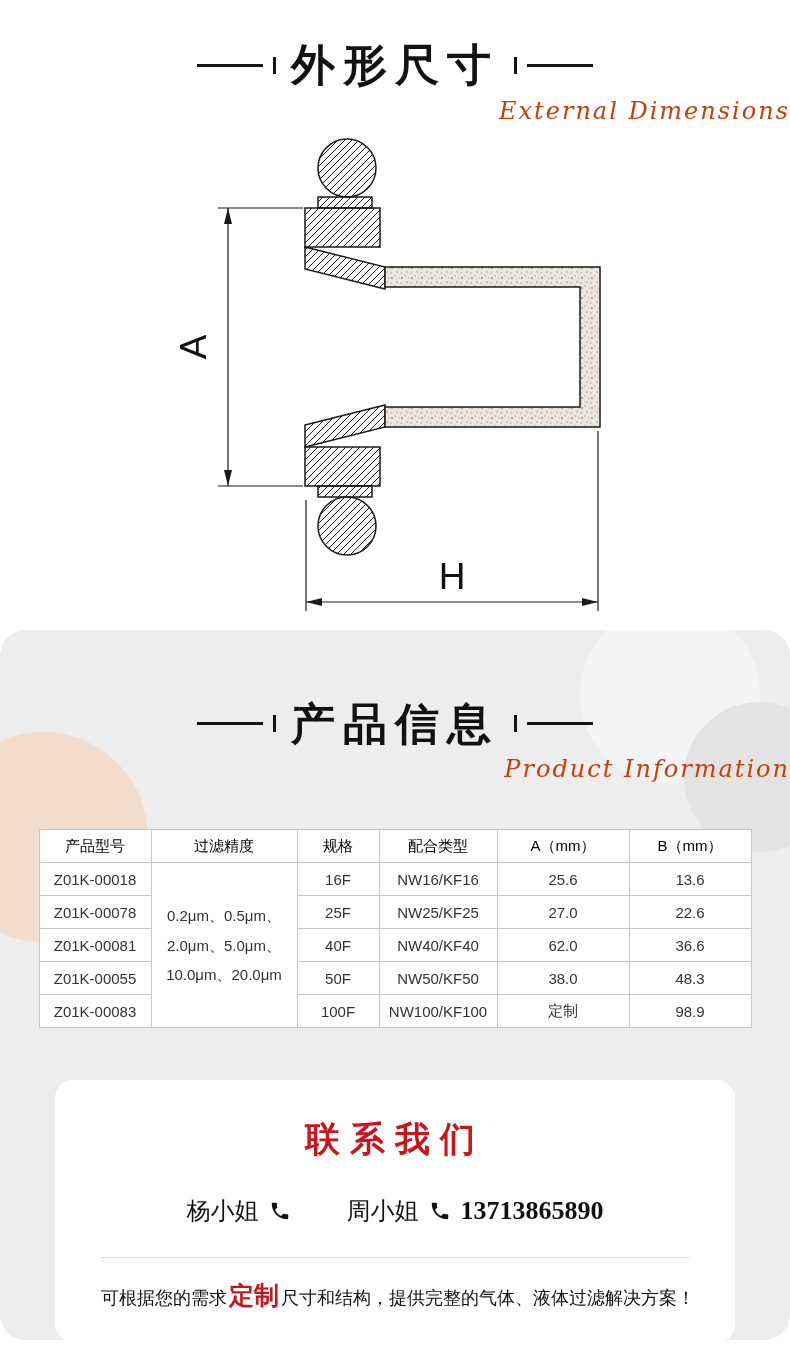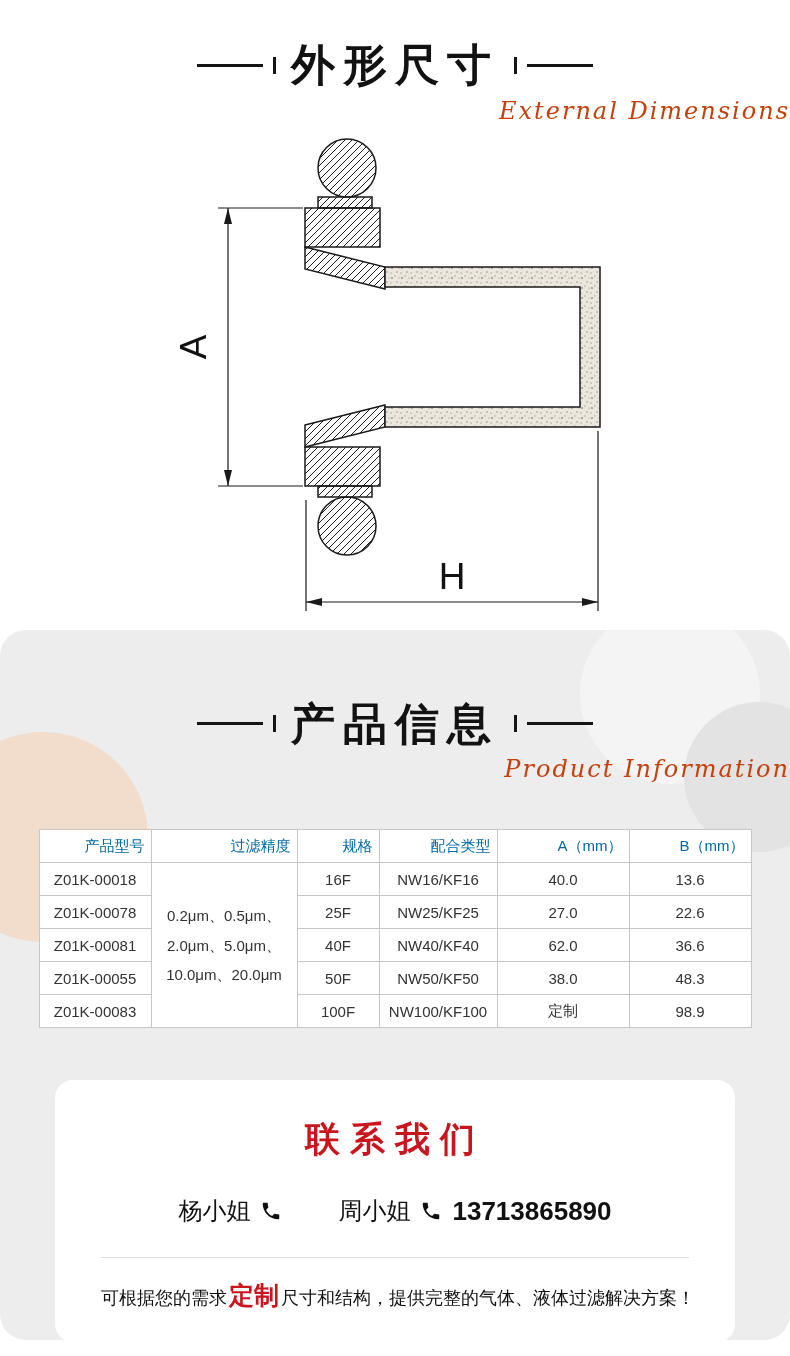--- a/index.html
+++ b/index.html
@@ -24,27 +24,27 @@
   .circle{position:absolute;border-radius:50%;z-index:0;}
   .c-peach{width:210px;height:210px;left:-62px;top:102px;background:#f2dccc;}
   .c-g1{width:180px;height:180px;right:30px;top:-26px;background:#f4f4f4;}
   .c-g2{width:150px;height:150px;right:-44px;top:72px;background:#e3e3e3;}
 
   .panel-head{padding-top:46px;}
 
   
   .ptable{border-collapse:collapse;margin:46px auto 0;background:#fff;}
   .ptable th,.ptable td{border:1px solid #c6c6c6;font-size:15px;color:#333;text-align:center;padding:0 6px;height:33px;font-weight:normal;}
-  .ptable th{color:#0369a1;text-align:right;}
+  .ptable th{color:#000000;}
   .col-model{width:112px;} .col-precision{width:146px;} .col-spec{width:82px;}
   .col-mate{width:118px;} .col-a{width:132px;} .col-b{width:122px;}
   .precision-cell{line-height:1.95;white-space:pre-line;}
 
   
-  .ccard{width:680px;margin:52px auto 0;background:#fff;border-radius:18px;padding:36px 40px 30px;}
+  .ccard{width:680px;margin:52px auto 0;background:#fff;border-radius:18px;padding:36px 40px 30px;font-family:Liberation Serif, serif;}
   .ctitle{text-align:center;color:var(--accent);font-size:35px;font-weight:bold;letter-spacing:10px;}
   .contacts{display:flex;justify-content:center;align-items:center;gap:56px;margin-top:32px;}
   .contact{display:flex;align-items:center;gap:10px;}
   .cname{font-size:24px;color:#111;}
   .phone-ic{flex:none;display:inline-flex;}
   .cphone{font-size:26px;font-weight:bold;color:#111;}
   .divider{height:1px;background:#dcdcdc;margin:30px 6px 0;}
   .note{margin-top:21px;text-align:right;font-size:18px;color:#111;white-space:nowrap;}
   .note-red{color:var(--accent);font-size:25px;font-weight:bold;padding:0 2px;}
 </style>
@@ -145,21 +145,21 @@
             </tr>
         </thead>
         <tbody>
             <tr>
               <td>Z01K-00018</td>
               <td rowspan="5" class="precision-cell">0.2μm、0.5μm、
 2.0μm、5.0μm、
 10.0μm、20.0μm</td>
               <td>16F</td>
               <td>NW16/KF16</td>
-              <td>40.0</td>
+              <td>25.6</td>
               <td>13.6</td>
             </tr>
             <tr>
               <td>Z01K-00078</td>
               <td>25F</td>
               <td>NW25/KF25</td>
               <td>27.0</td>
               <td>22.6</td>
             </tr>
             <tr>

